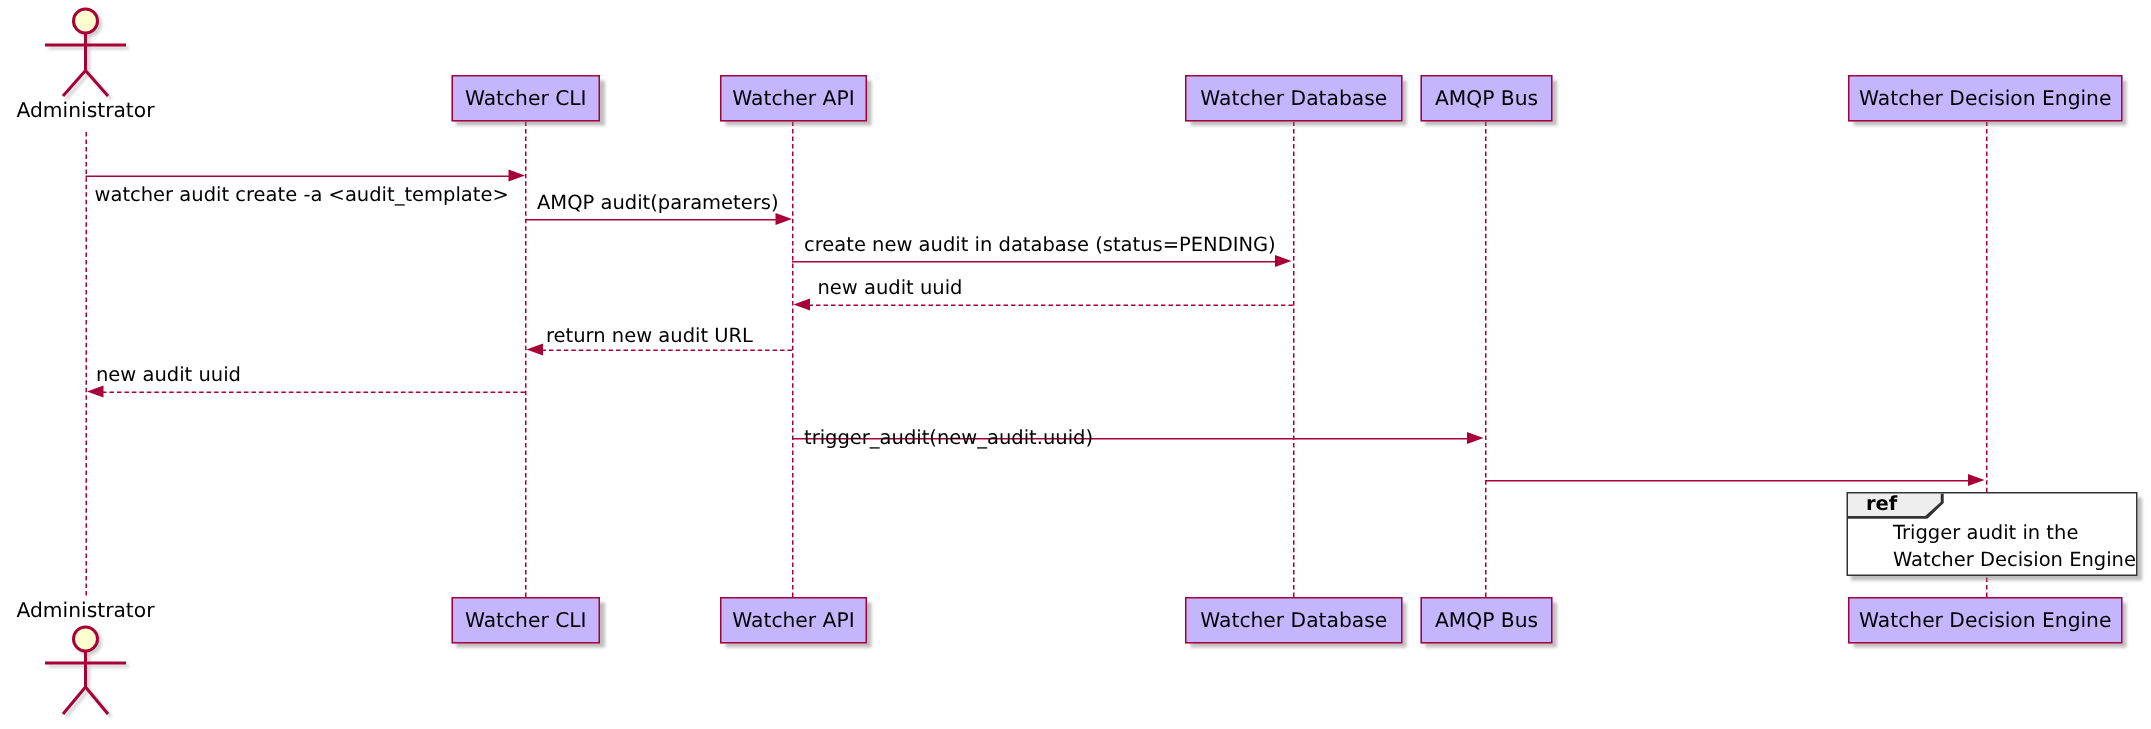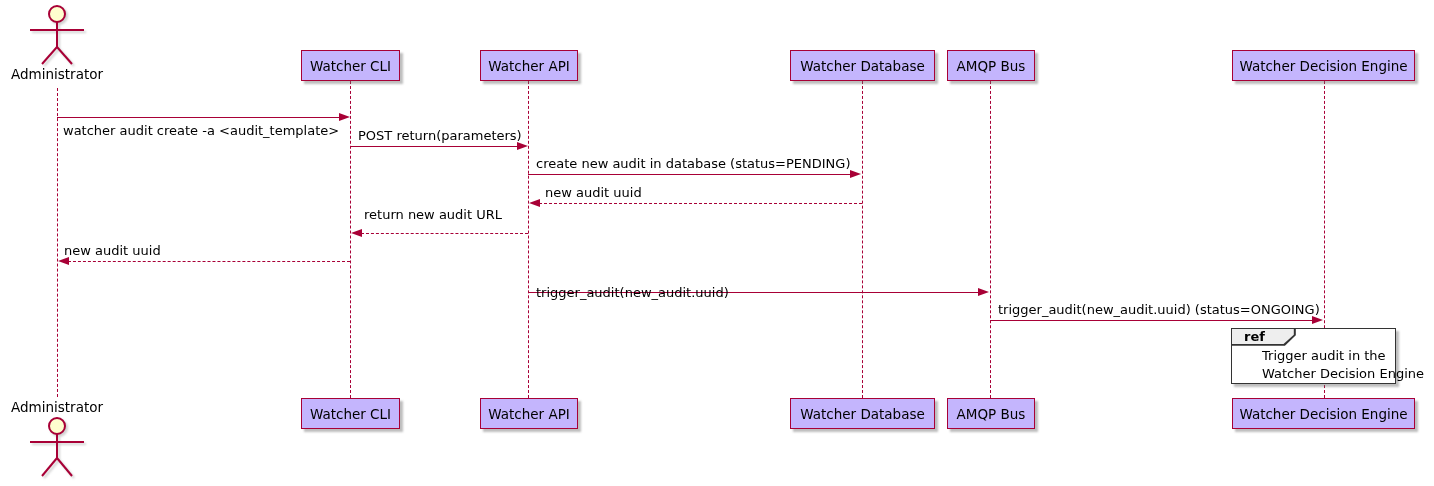--- a/index.html
+++ b/index.html
@@ -53,21 +53,21 @@
     position:absolute;
     width:0;height:0;
     border-top:4.5px solid transparent;
     border-bottom:4.5px solid transparent;
     z-index:4;
   }
   .ahead.right{border-left:11px solid #A80036;}
   .ahead.left{border-right:11px solid #A80036;}
   .refbox{
     position:absolute;
-    left:1231px;top:328px;width:165px;height:56px;
+    left:1231px;top:328px;width:194px;height:56px;
     background:#ffffff;
     border:1.8px solid #333333;
     box-sizing:border-box;
     box-shadow:3px 3px 2px rgba(110,110,110,.45);
     z-index:5;
   }
   .ref-header{
     position:absolute;left:-0.2px;top:-0.2px;
     width:64px;height:17px;
     background:#333333;
@@ -114,45 +114,44 @@
   <div class="pbox" style="left:301px;top:50px;width:99px;">Watcher CLI</div>
   <div class="pbox" style="left:480px;top:50px;width:98px;">Watcher API</div>
   <div class="pbox" style="left:790px;top:50px;width:145px;">Watcher Database</div>
   <div class="pbox" style="left:947px;top:50px;width:88px;">AMQP Bus</div>
   <div class="pbox" style="left:1232px;top:50px;width:183px;">Watcher Decision Engine</div>
 
   <span class="mlabel" style="left:63px;top:99px;margin-top:24px;">watcher audit create -a &lt;audit_template&gt;</span>
   <div class="mline solid" style="left:57px;top:117px;width:284px;"></div>
   <div class="ahead right" style="left:339px;top:113.3px;"></div>
 
-  <span class="mlabel" style="left:358px;top:128px;">POST return(parameters)</span>
+  <span class="mlabel" style="left:358px;top:128px;">AMQP audit(parameters)</span>
   <div class="mline solid" style="left:350px;top:146px;width:169px;"></div>
   <div class="ahead right" style="left:517px;top:142.3px;"></div>
 
   <span class="mlabel" style="left:536px;top:156px;">create new audit in database (status=PENDING)</span>
   <div class="mline solid" style="left:528px;top:174px;width:324px;"></div>
   <div class="ahead right" style="left:850px;top:170.3px;"></div>
 
   <span class="mlabel" style="left:545px;top:185px;">new audit uuid</span>
   <div class="mline dashed" style="left:539px;top:203px;width:323px;"></div>
   <div class="ahead left" style="left:529px;top:199.3px;"></div>
 
-  <span class="mlabel" style="left:364px;top:207px;">return new audit URL</span>
+  <span class="mlabel" style="left:364px;top:217px;">return new audit URL</span>
   <div class="mline dashed" style="left:361px;top:233px;width:167px;"></div>
   <div class="ahead left" style="left:351px;top:229.3px;"></div>
 
   <span class="mlabel" style="left:64px;top:243px;">new audit uuid</span>
   <div class="mline dashed" style="left:68px;top:261px;width:282px;"></div>
   <div class="ahead left" style="left:58px;top:257.3px;"></div>
 
   <span class="mlabel" style="left:536px;top:274px;margin-top:11px;">trigger_audit(new_audit.uuid)</span>
   <div class="mline solid" style="left:528px;top:292px;width:452px;"></div>
   <div class="ahead right" style="left:978px;top:288.3px;"></div>
 
-  <span class="mlabel" style="left:998px;top:302px;">trigger_audit(new_audit.uuid) (status=ONGOING)</span>
   <div class="mline solid" style="left:990px;top:320px;width:324px;"></div>
   <div class="ahead right" style="left:1312px;top:316.3px;"></div>
 
   <div class="refbox">
     <div class="ref-header">
       <div class="ref-header-inner"></div>
     </div>
     <span class="ref-keyword">ref</span>
     <span class="ref-line" style="top:19px;">Trigger audit in the</span>
     <span class="ref-line" style="top:37px;">Watcher Decision Engine</span>

